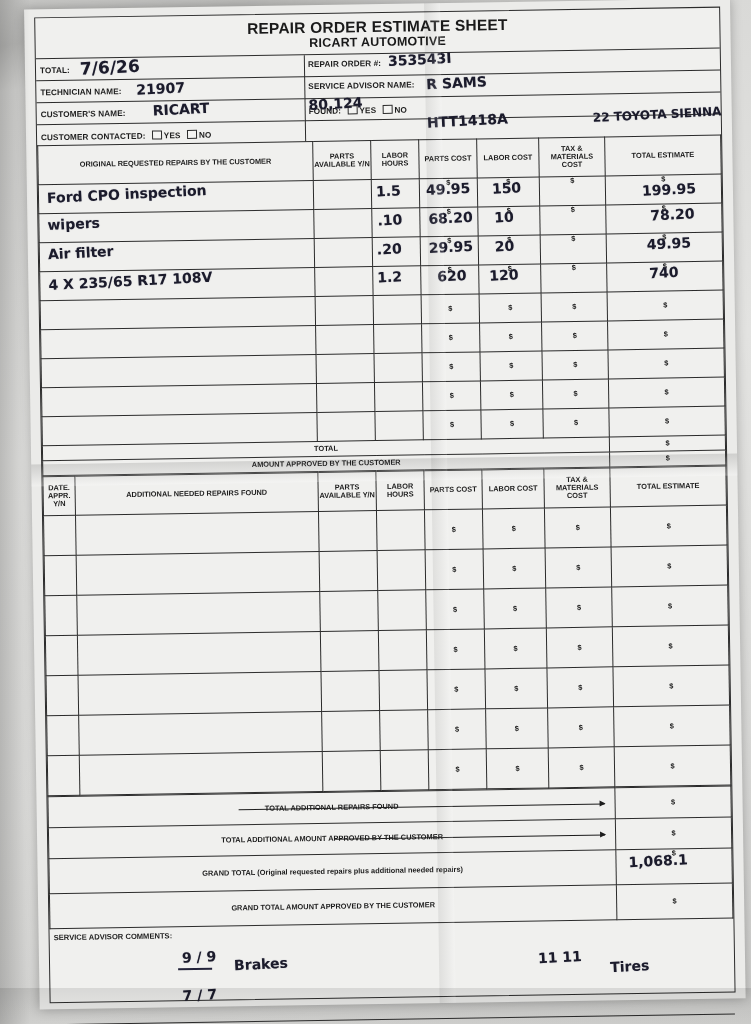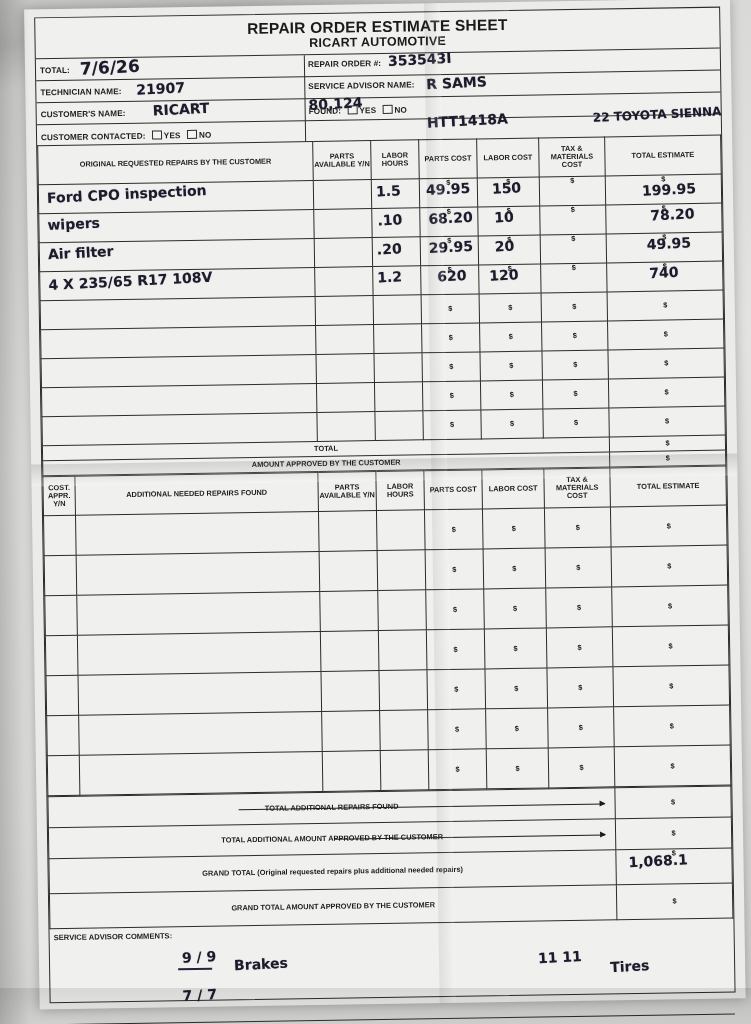--- a/index.html
+++ b/index.html
@@ -401,21 +401,21 @@
           <col style="width:243px">
           <col style="width:58px">
           <col style="width:48px">
           <col style="width:58px">
           <col style="width:62px">
           <col style="width:66px">
           <col style="width:unset">
         </colgroup>
         <tbody>
             <tr class="hdr">
-          <td>COST. APPR. Y/N</td>
+          <td>DATE. APPR. Y/N</td>
           <td>ADDITIONAL NEEDED REPAIRS FOUND</td>
           <td>PARTS AVAILABLE Y/N</td>
           <td>LABOR HOURS</td>
           <td>PARTS COST</td>
           <td>LABOR COST</td>
           <td>TAX &amp; MATERIALS COST</td>
           <td>TOTAL ESTIMATE</td>
         </tr>
 
         <tr style="height:40px">

